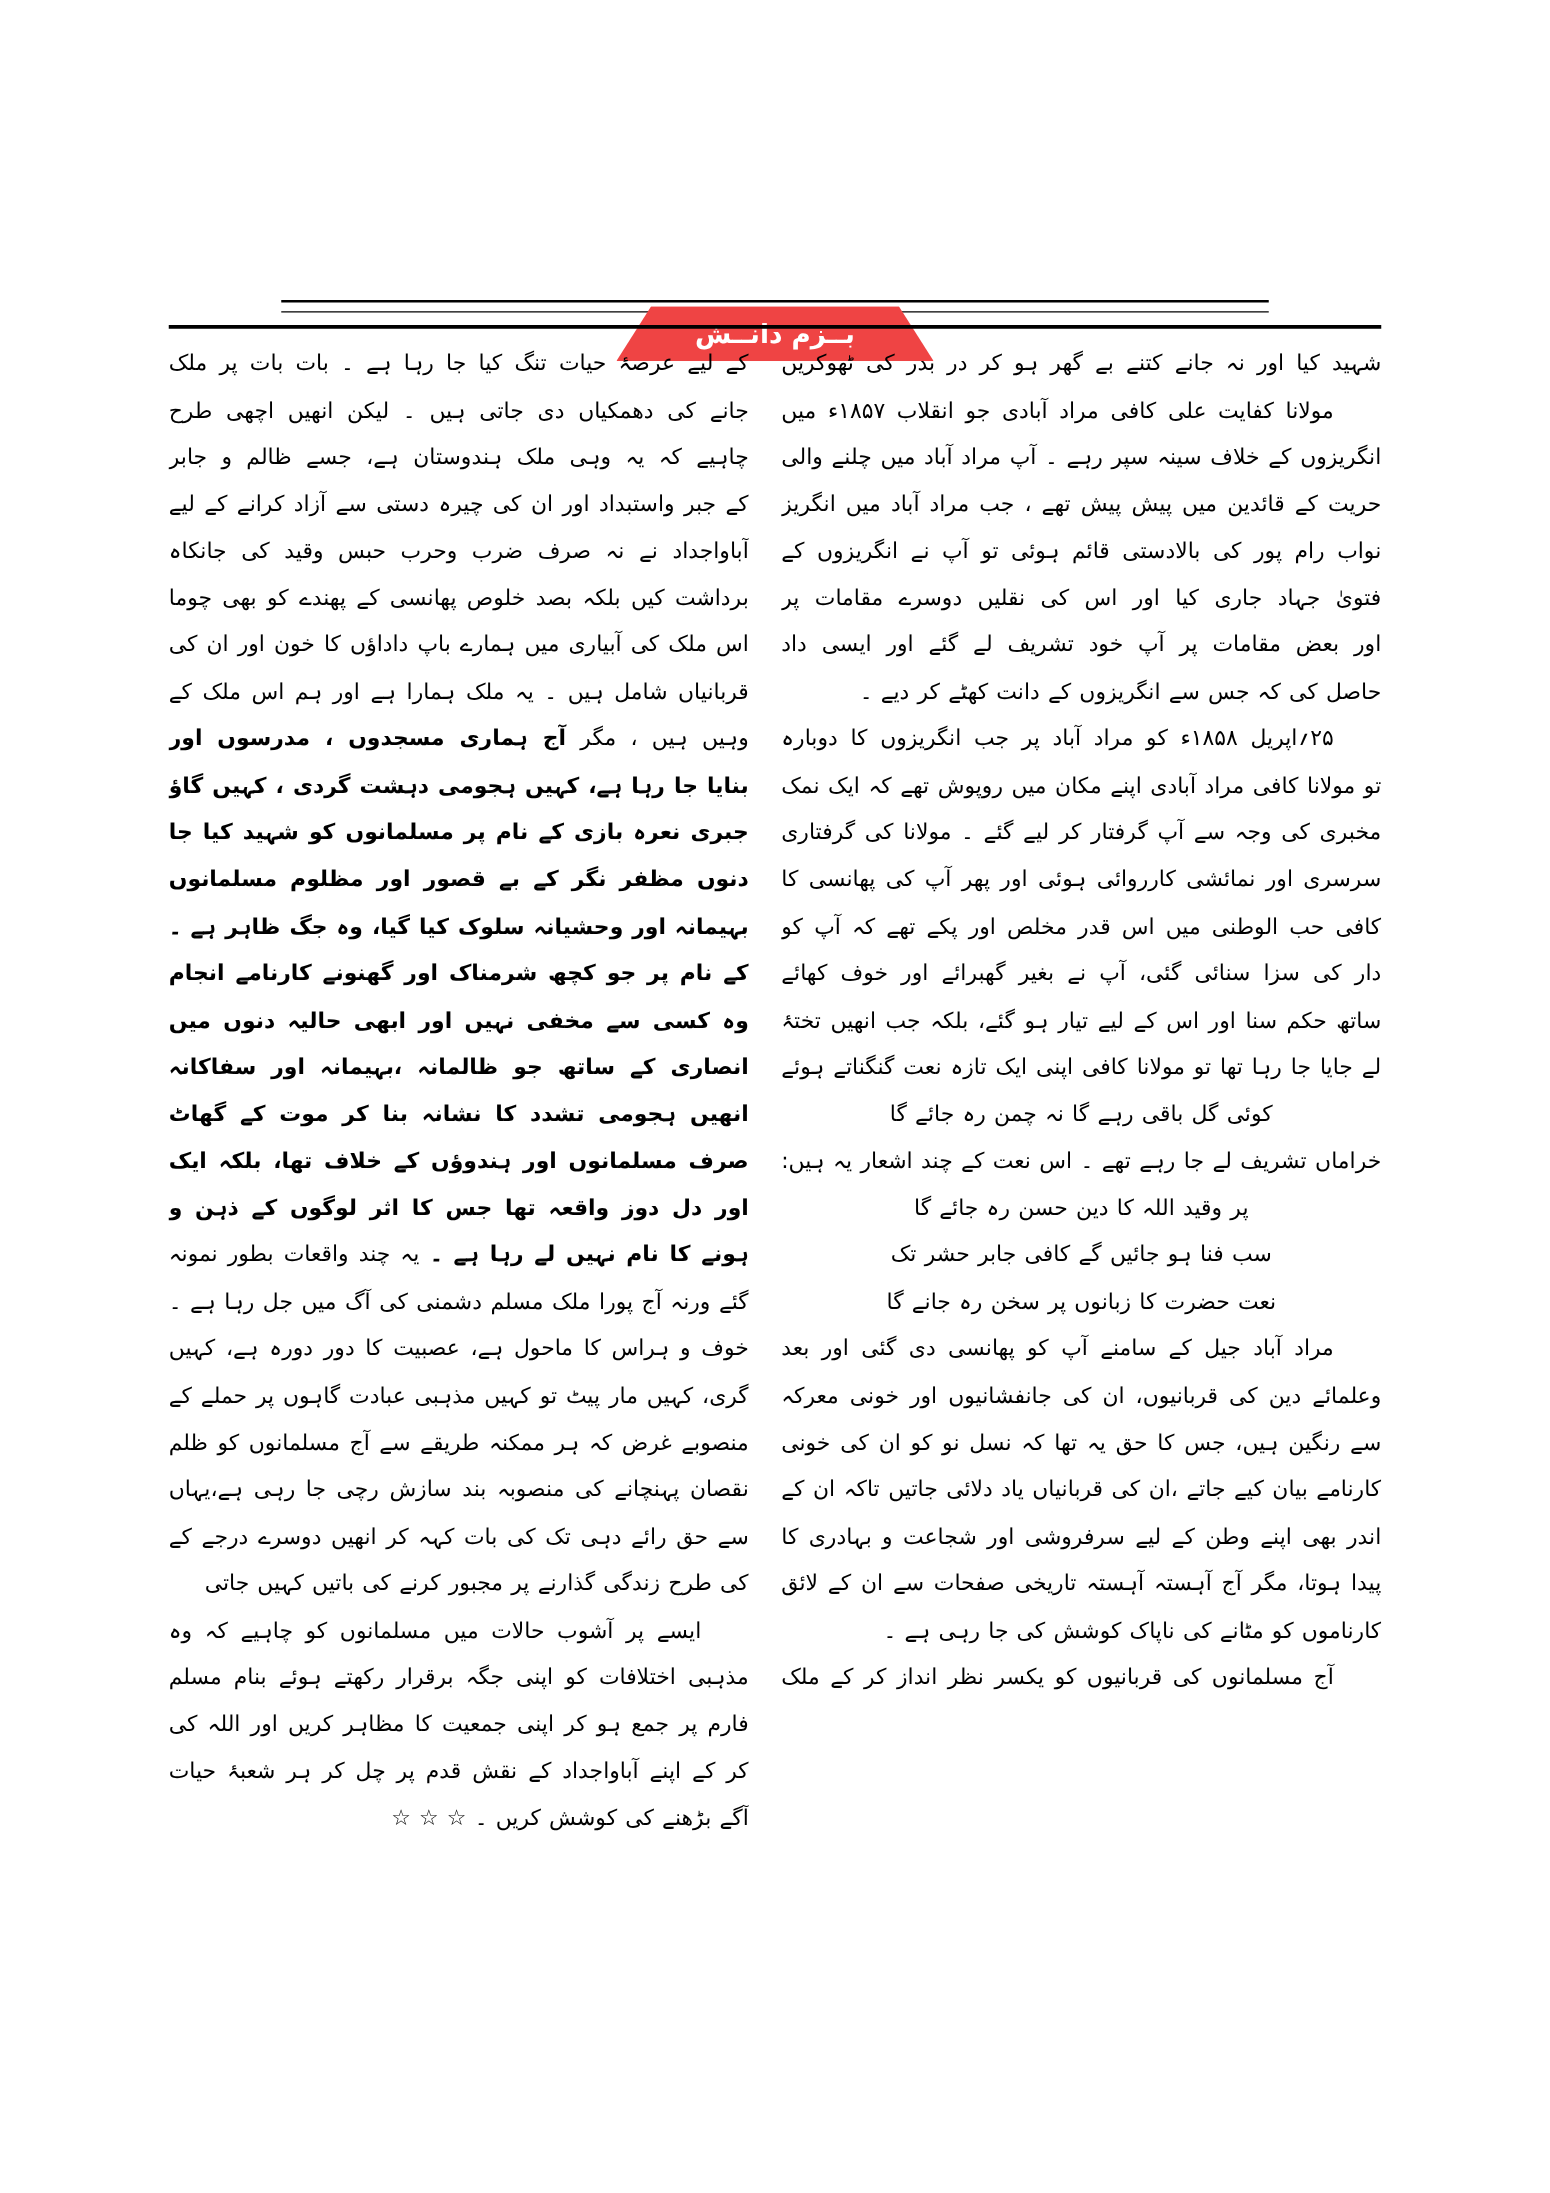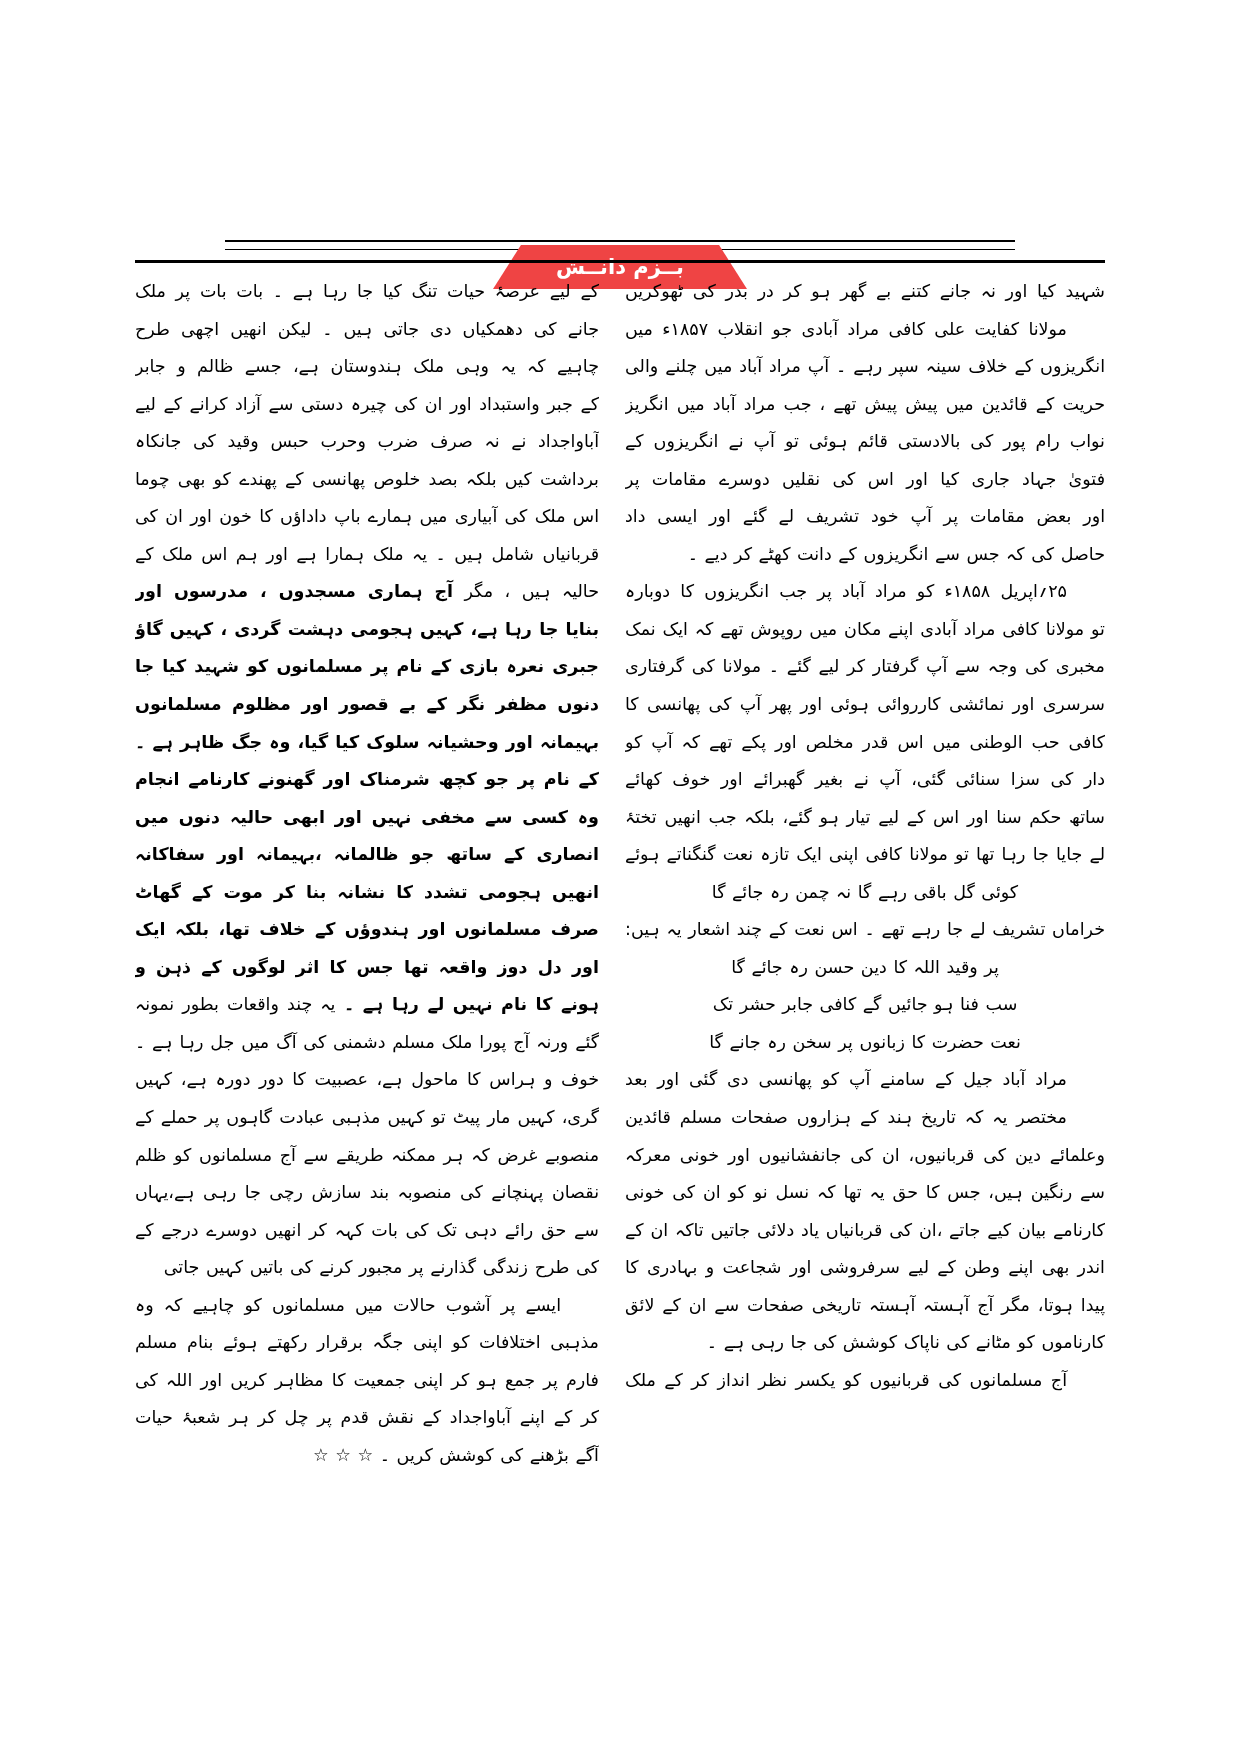--- a/index.html
+++ b/index.html
@@ -82,39 +82,38 @@
         <div class="tline s-j"><span>کافی حب الوطنی میں اس قدر مخلص اور پکے تھے کہ آپ کو جس وقت تختۂ</span></div>
         <div class="tline s-j"><span>دار کی سزا سنائی گئی، آپ نے بغیر گھبرائے اور خوف کھائے مسرت کے</span></div>
         <div class="tline s-j"><span>ساتھ حکم سنا اور اس کے لیے تیار ہو گئے، بلکہ جب انھیں تختۂ دار کی طرف</span></div>
         <div class="tline s-j"><span>لے جایا جا رہا تھا تو مولانا کافی اپنی ایک تازہ نعت گنگناتے ہوئے خراماں</span></div>
         <div class="tline s-c"><span>کوئی گل باقی رہے گا نہ چمن رہ جائے گا</span></div>
         <div class="tline s-j"><span>خراماں تشریف لے جا رہے تھے ۔ اس نعت کے چند اشعار یہ ہیں:</span></div>
         <div class="tline s-c"><span>پر وقید اللہ کا دین حسن رہ جائے گا</span></div>
         <div class="tline s-c"><span>سب فنا ہو جائیں گے کافی جابر حشر تک</span></div>
         <div class="tline s-c"><span>نعت حضرت کا زبانوں پر سخن رہ جانے گا</span></div>
         <div class="tline s-j ind"><span>مراد آباد جیل کے سامنے آپ کو پھانسی دی گئی اور بعد شہادت</span></div>
-        <div class="tline s-j ind"><span>مختصر یہ کہ تاریخ ہند کے ہزاروں صفحات مسلم قائدین</span></div>
         <div class="tline s-j"><span>وعلمائے دین کی قربانیوں، ان کی جانفشانیوں اور خونی معرکہ آرائیوں</span></div>
         <div class="tline s-j"><span>سے رنگین ہیں، جس کا حق یہ تھا کہ نسل نو کو ان کی خونی داستانوں اور</span></div>
         <div class="tline s-j"><span>کارنامے بیان کیے جاتے ،ان کی قربانیاں یاد دلائی جاتیں تاکہ ان کے</span></div>
         <div class="tline s-j"><span>اندر بھی اپنے وطن کے لیے سرفروشی اور شجاعت و بہادری کا جذبہ</span></div>
         <div class="tline s-j"><span>پیدا ہوتا، مگر آج آہستہ آہستہ تاریخی صفحات سے ان کے لائق تقلید</span></div>
         <div class="tline s-e"><span>کارناموں کو مٹانے کی ناپاک کوشش کی جا رہی ہے ۔</span></div>
         <div class="tline s-j ind"><span>آج مسلمانوں کی قربانیوں کو یکسر نظر انداز کر کے ملک میں ان</span></div>
       </div>
     <div class="col col-left">
         <div class="tline s-j"><span>کے لیے عرصۂ حیات تنگ کیا جا رہا ہے ۔ بات بات پر ملک چھوڑ کر چلے</span></div>
         <div class="tline s-j"><span>جانے کی دھمکیاں دی جاتی ہیں ۔ لیکن انھیں اچھی طرح معلوم ہونا</span></div>
         <div class="tline s-j"><span>چاہیے کہ یہ وہی ملک ہندوستان ہے، جسے ظالم و جابر برطانوی سامراج</span></div>
         <div class="tline s-j"><span>کے جبر واستبداد اور ان کی چیرہ دستی سے آزاد کرانے کے لیے ہمارے</span></div>
         <div class="tline s-j"><span>آباواجداد نے نہ صرف ضرب وحرب حبس وقید کی جانکاہ سزائیں</span></div>
         <div class="tline s-j"><span>برداشت کیں بلکہ بصد خلوص پھانسی کے پھندے کو بھی چوما ہے ۔ یقیناً</span></div>
         <div class="tline s-j"><span>اس ملک کی آبیاری میں ہمارے باپ داداؤں کا خون اور ان کی لازوال</span></div>
         <div class="tline s-j"><span>قربانیاں شامل ہیں ۔ یہ ملک ہمارا ہے اور ہم اس ملک کے برابر کے</span></div>
-        <div class="tline s-j"><span>حالیہ ہیں ، مگر </span><span class="b">آج ہماری مسجدوں ، مدرسوں اور خانقاہوں کو نشانا</span></div>
+        <div class="tline s-j"><span>وہیں ہیں ، مگر </span><span class="b">آج ہماری مسجدوں ، مدرسوں اور خانقاہوں کو نشانا</span></div>
         <div class="tline s-j"><span class="b">بنایا جا رہا ہے، کہیں ہجومی دہشت گردی ، کہیں گاؤ کشی اور کہیں</span></div>
         <div class="tline s-j"><span class="b">جبری نعرہ بازی کے نام پر مسلمانوں کو شہید کیا جا رہا ہے ۔ گذشتہ</span></div>
         <div class="tline s-j"><span class="b">دنوں مظفر نگر کے بے قصور اور مظلوم مسلمانوں کے ساتھ جو</span></div>
         <div class="tline s-j"><span class="b">بہیمانہ اور وحشیانہ سلوک کیا گیا، وہ جگ ظاہر ہے ۔ حملہ “لو جہاد”</span></div>
         <div class="tline s-j"><span class="b">کے نام پر جو کچھ شرمناک اور گھنونے کارنامے انجام دیے گئے،</span></div>
         <div class="tline s-j"><span class="b">وہ کسی سے مخفی نہیں اور ابھی حالیہ دنوں میں جھارکھنڈ کے تبریز</span></div>
         <div class="tline s-j"><span class="b">انصاری کے ساتھ جو ظالمانہ ،بہیمانہ اور سفاکانہ حادثہ پیش آیا اور</span></div>
         <div class="tline s-j"><span class="b">انھیں ہجومی تشدد کا نشانہ بنا کر موت کے گھاٹ اُتار دیا گیا،وہ نہ</span></div>
         <div class="tline s-j"><span class="b">صرف مسلمانوں اور ہندوؤں کے خلاف تھا، بلکہ ایک انسانیت سوز</span></div>
         <div class="tline s-j"><span class="b">اور دل دوز واقعہ تھا جس کا اثر لوگوں کے ذہن و دماغ سے ختم</span></div>

